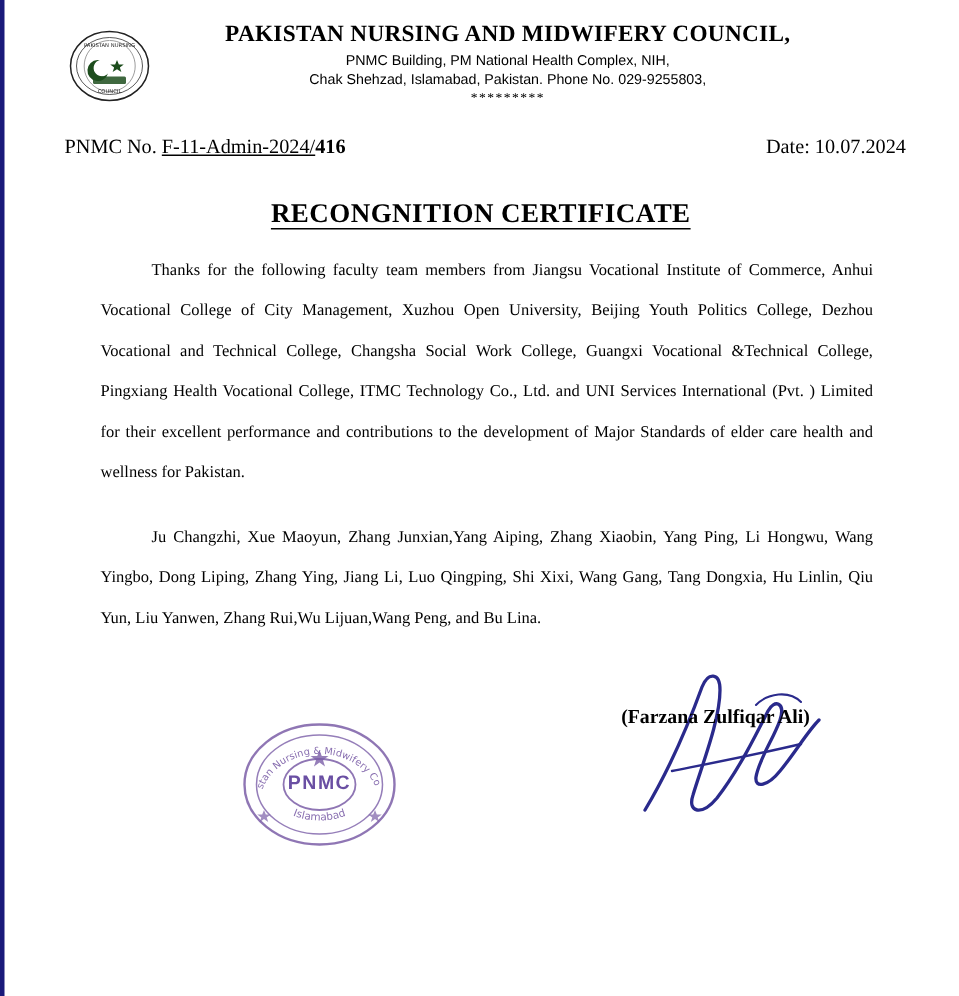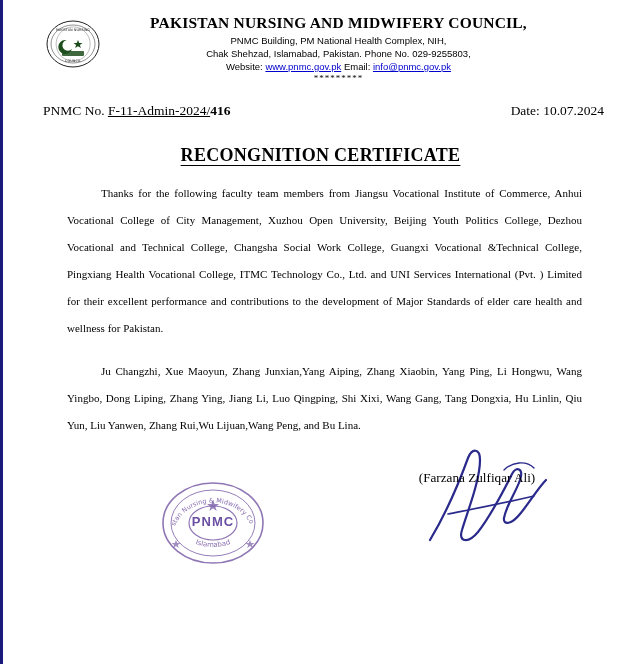--- a/index.html
+++ b/index.html
@@ -102,21 +102,21 @@
 
   
   .sig-block {
     position: absolute;
     right: 56px;
     top: 470px;
     width: 210px;
     text-align: center;
     font-size: 13.2px;
   }
-  .sig-name { font-weight: normal; }
+  .sig-name { font-weight: bold; }
   .sig-role { font-weight: normal; }
   .signature-mark {
     position: absolute;
     right: 70px;
     top: 440px;
     width: 160px;
     height: 110px;
     pointer-events: none;
   }
 
@@ -154,26 +154,20 @@
       <text x="60" y="26" font-size="7" text-anchor="middle" fill="#222" font-family="DejaVu Sans, sans-serif">PAKISTAN NURSING</text>
       <text x="60" y="88" font-size="7" text-anchor="middle" fill="#222" font-family="DejaVu Sans, sans-serif">COUNCIL</text>
       <path d="M44 44 a14 14 0 1 0 14 18 a11 11 0 1 1 -11 -18 z" fill="#1d4d1d"></path>
       <polygon points="70,44 72.5,50 79,50 73.8,54 75.8,60 70,56.4 64.2,60 66.2,54 61,50 67.5,50" fill="#1d4d1d"></polygon>
       <rect x="38" y="66" width="44" height="10" rx="2" fill="#1d4d1d" opacity="0.85"></rect>
     </svg>
 
     <div class="org-title">PAKISTAN NURSING AND MIDWIFERY COUNCIL,</div>
     <div class="org-line">PNMC Building, PM National Health Complex, NIH,</div>
     <div class="org-line">Chak Shehzad, Islamabad, Pakistan. Phone No. 029-9255803,</div>
-    <div class="org-line">
-      <span>Website:</span>
-      <span class="link">www.pnmc.gov.pk</span>
-      <span>Email:</span>
-      <span class="link">info@pnmc.gov.pk</span>
-    </div>
     <div class="stars">*********</div>
   </div>
 
   <div class="refrow">
     <div class="refno">
       <span>PNMC No.</span>
       <span class="u">F-11-Admin-2024/</span><span class="b">416</span>
     </div>
     <div>Date: 10.07.2024</div>
   </div>

